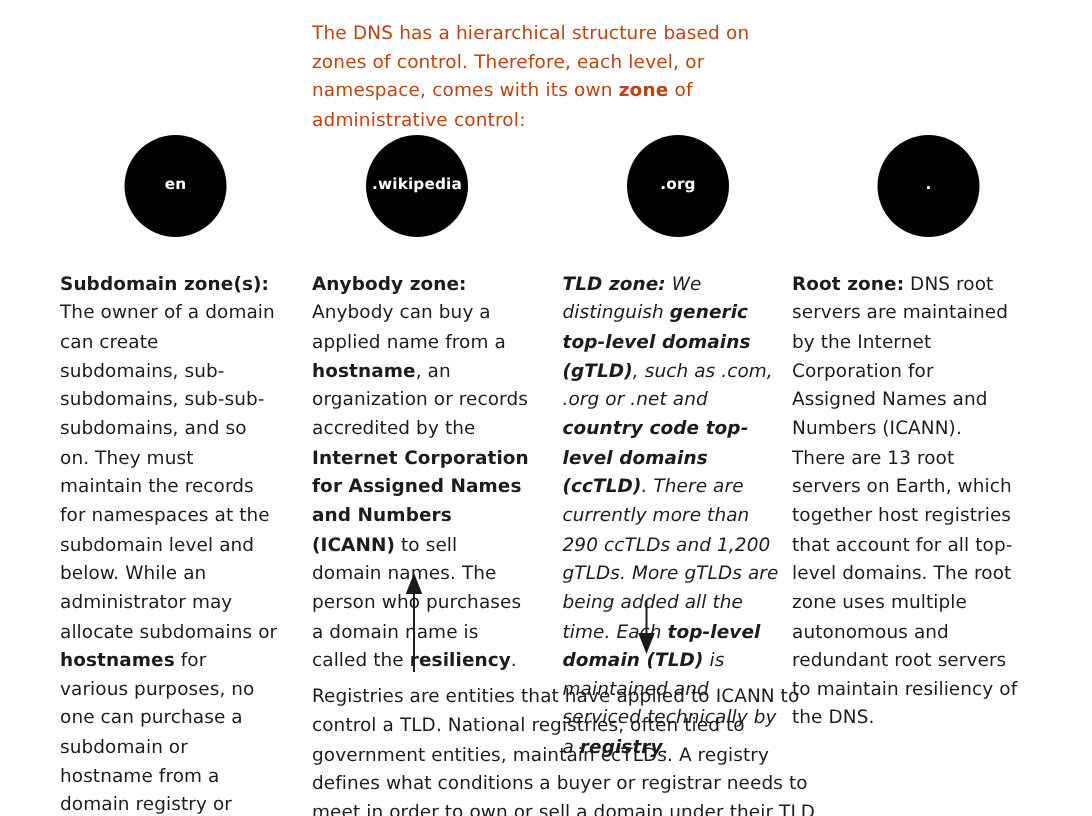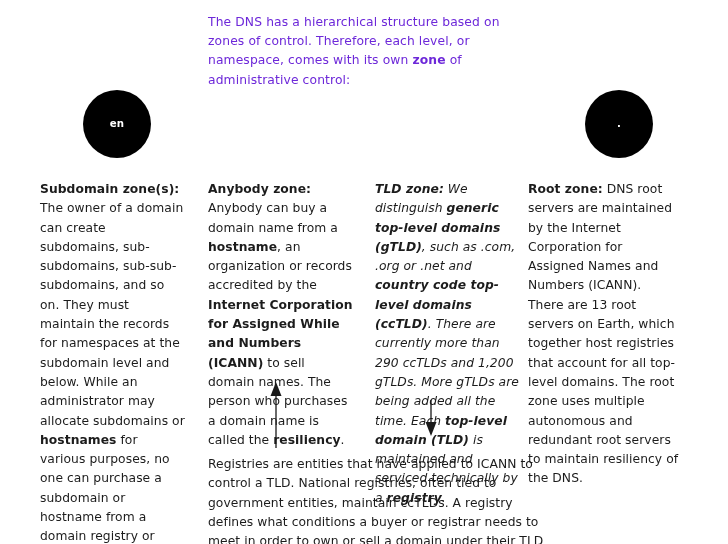--- a/index.html
+++ b/index.html
@@ -22,21 +22,21 @@
 
   
   .intro {
     position: absolute;
     left: 208px;
     top: 13px;
     width: 330px;
     font-size: 12.3px;
     line-height: 19.2px;
     letter-spacing: 0.01em;
-    color: #6d28d9;
+    color: #c2410c;
   }
   .intro b { font-weight: 700; }
 
   
   .circle-row {
     position: absolute;
     left: 0;
     top: 90px;
     width: 728px;
     height: 70px;
@@ -109,31 +109,37 @@
   <div class="intro">
     <span>The DNS has a hierarchical structure based on zones of</span>
     <span>control. Therefore, each level, or namespace, comes with</span>
     <span>its own </span><b>zone</b><span> of administrative control:</span>
   </div>
 
   <div class="circle-row">
     <div class="zone-node n0">
       <span class="node-label">en</span>
     </div>
+    <div class="zone-node n1">
+      <span class="node-label">.wikipedia</span>
+    </div>
+    <div class="zone-node n2">
+      <span class="node-label">.org</span>
+    </div>
     <div class="zone-node n3">
       <span class="node-label">.</span>
     </div>
   </div>
 
   <div class="col c0">
     <b>Subdomain zone(s):</b><span> The owner of a domain can create subdomains, sub-subdomains, sub-sub-subdomains, and so on. They must maintain the records for namespaces at the subdomain level and below. While an administrator may allocate subdomains or </span><b>hostnames</b><span> for various purposes, no one can purchase a subdomain or hostname from a domain registry or registrar separately.</span>
   </div>
 
   <div class="col c1">
-    <b>Anybody zone:</b><span> Anybody can buy a domain name from a </span><b>hostname</b><span>, an organization or records accredited by the </span><b>Internet Corporation for Assigned While and Numbers (ICANN)</b><span> to sell domain names. The person who purchases a domain name is called the </span><b>resiliency</b><span>.</span>
+    <b>Anybody zone:</b><span> Anybody can buy a applied name from a </span><b>hostname</b><span>, an organization or records accredited by the </span><b>Internet Corporation for Assigned Names and Numbers (ICANN)</b><span> to sell domain names. The person who purchases a domain name is called the </span><b>resiliency</b><span>.</span>
   </div>
 
   <div class="col c2">
     <b>TLD zone:</b><span> We distinguish </span><b>generic top-level domains (gTLD)</b><span>, such as .com, .org or .net and </span><b>country code top-level domains (ccTLD)</b><span>. There are currently more than 290 ccTLDs and 1,200 gTLDs. More gTLDs are being added all the time. Each </span><b>top-level domain (TLD)</b><span> is maintained and serviced technically by a </span><b>registry</b><span>.</span>
   </div>
 
   <div class="col c3">
     <b>Root zone:</b><span> DNS root servers are maintained by the Internet Corporation for Assigned Names and Numbers (ICANN). There are 13 root servers on Earth, which together host registries that account for all top-level domains. The root zone uses multiple autonomous and redundant root servers to maintain resiliency of the DNS.</span>
   </div>
 

